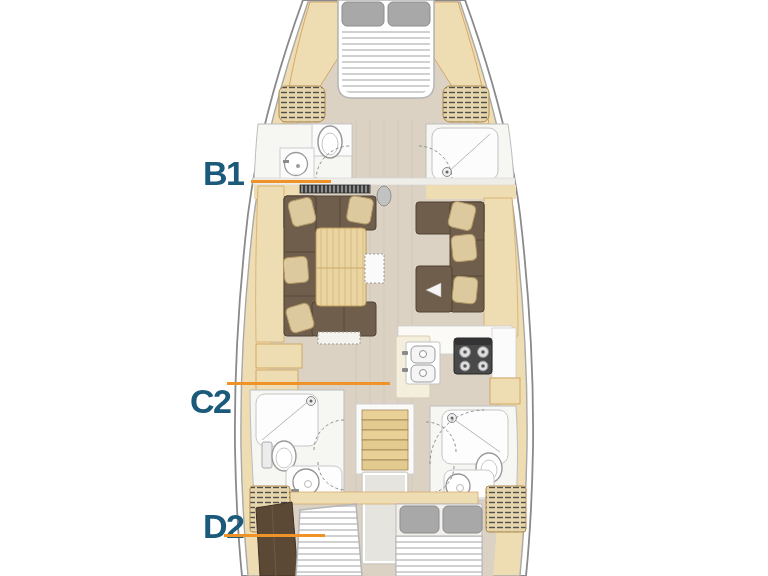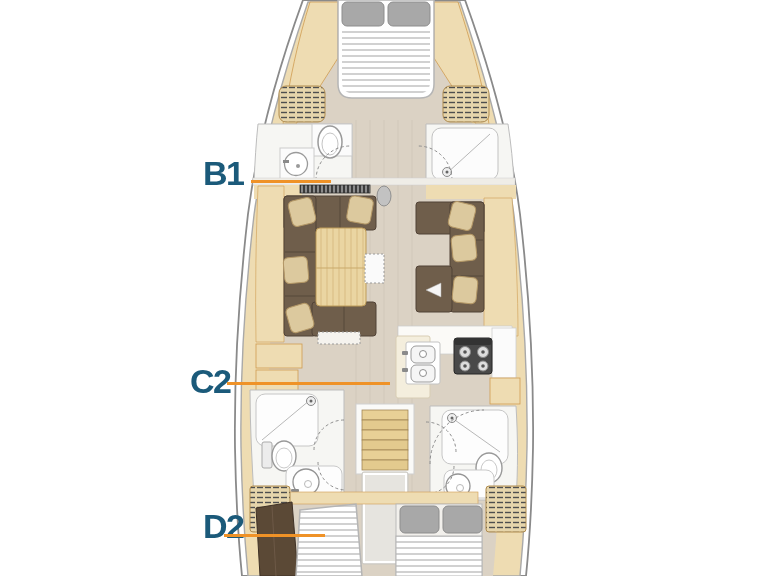--- a/index.html
+++ b/index.html
@@ -239,21 +239,21 @@
       <rect x="396" y="536" width="86" height="40" fill="url(#patH)" stroke="#b5b5b5"></rect>
     </g>
   </g>
 </svg>
 
 <div class="plan-label" style="left:203px;top:156px;">
   <span>B1</span>
 </div>
 <div class="leader" style="left:251px;top:180px;width:80px;"></div>
 
-<div class="plan-label" style="left:190px;top:364px;">
+<div class="plan-label" style="left:190px;top:384px;">
   <span>C2</span>
 </div>
 <div class="leader" style="left:227px;top:382px;width:163px;"></div>
 
 <div class="plan-label" style="left:203px;top:509px;">
   <span>D2</span>
 </div>
 <div class="leader" style="left:224px;top:534px;width:101px;"></div>
 </div>
 

